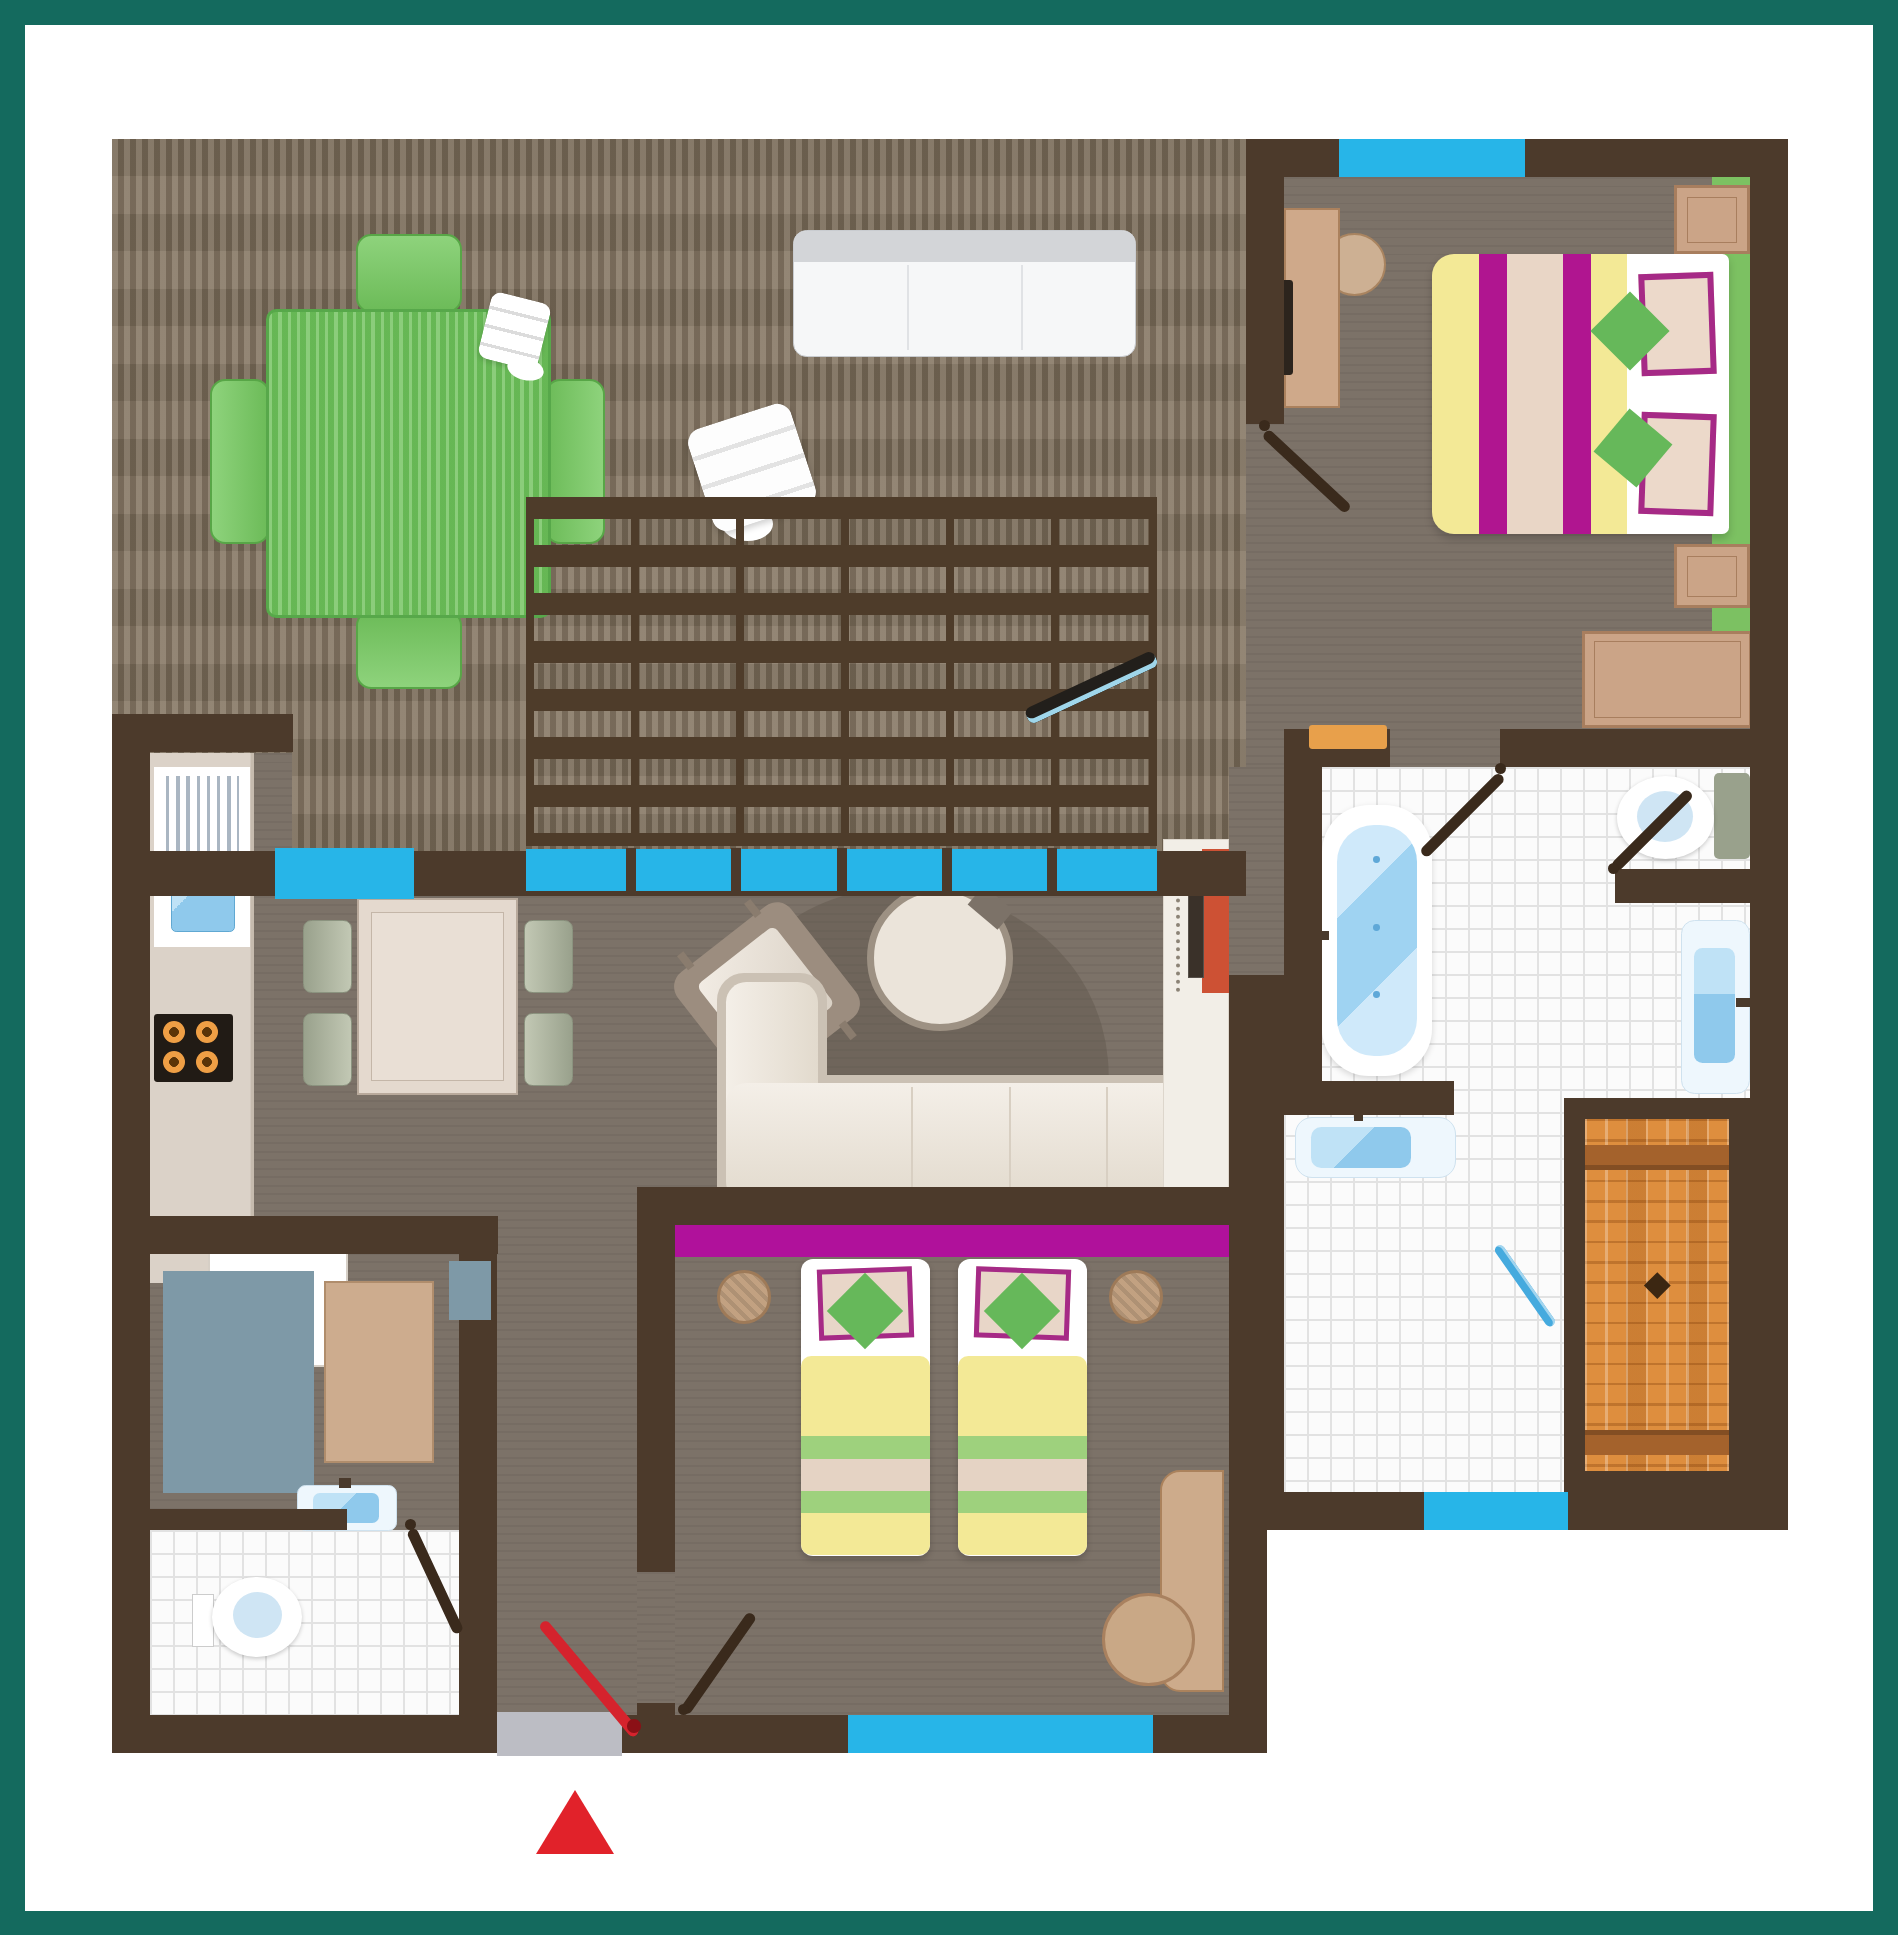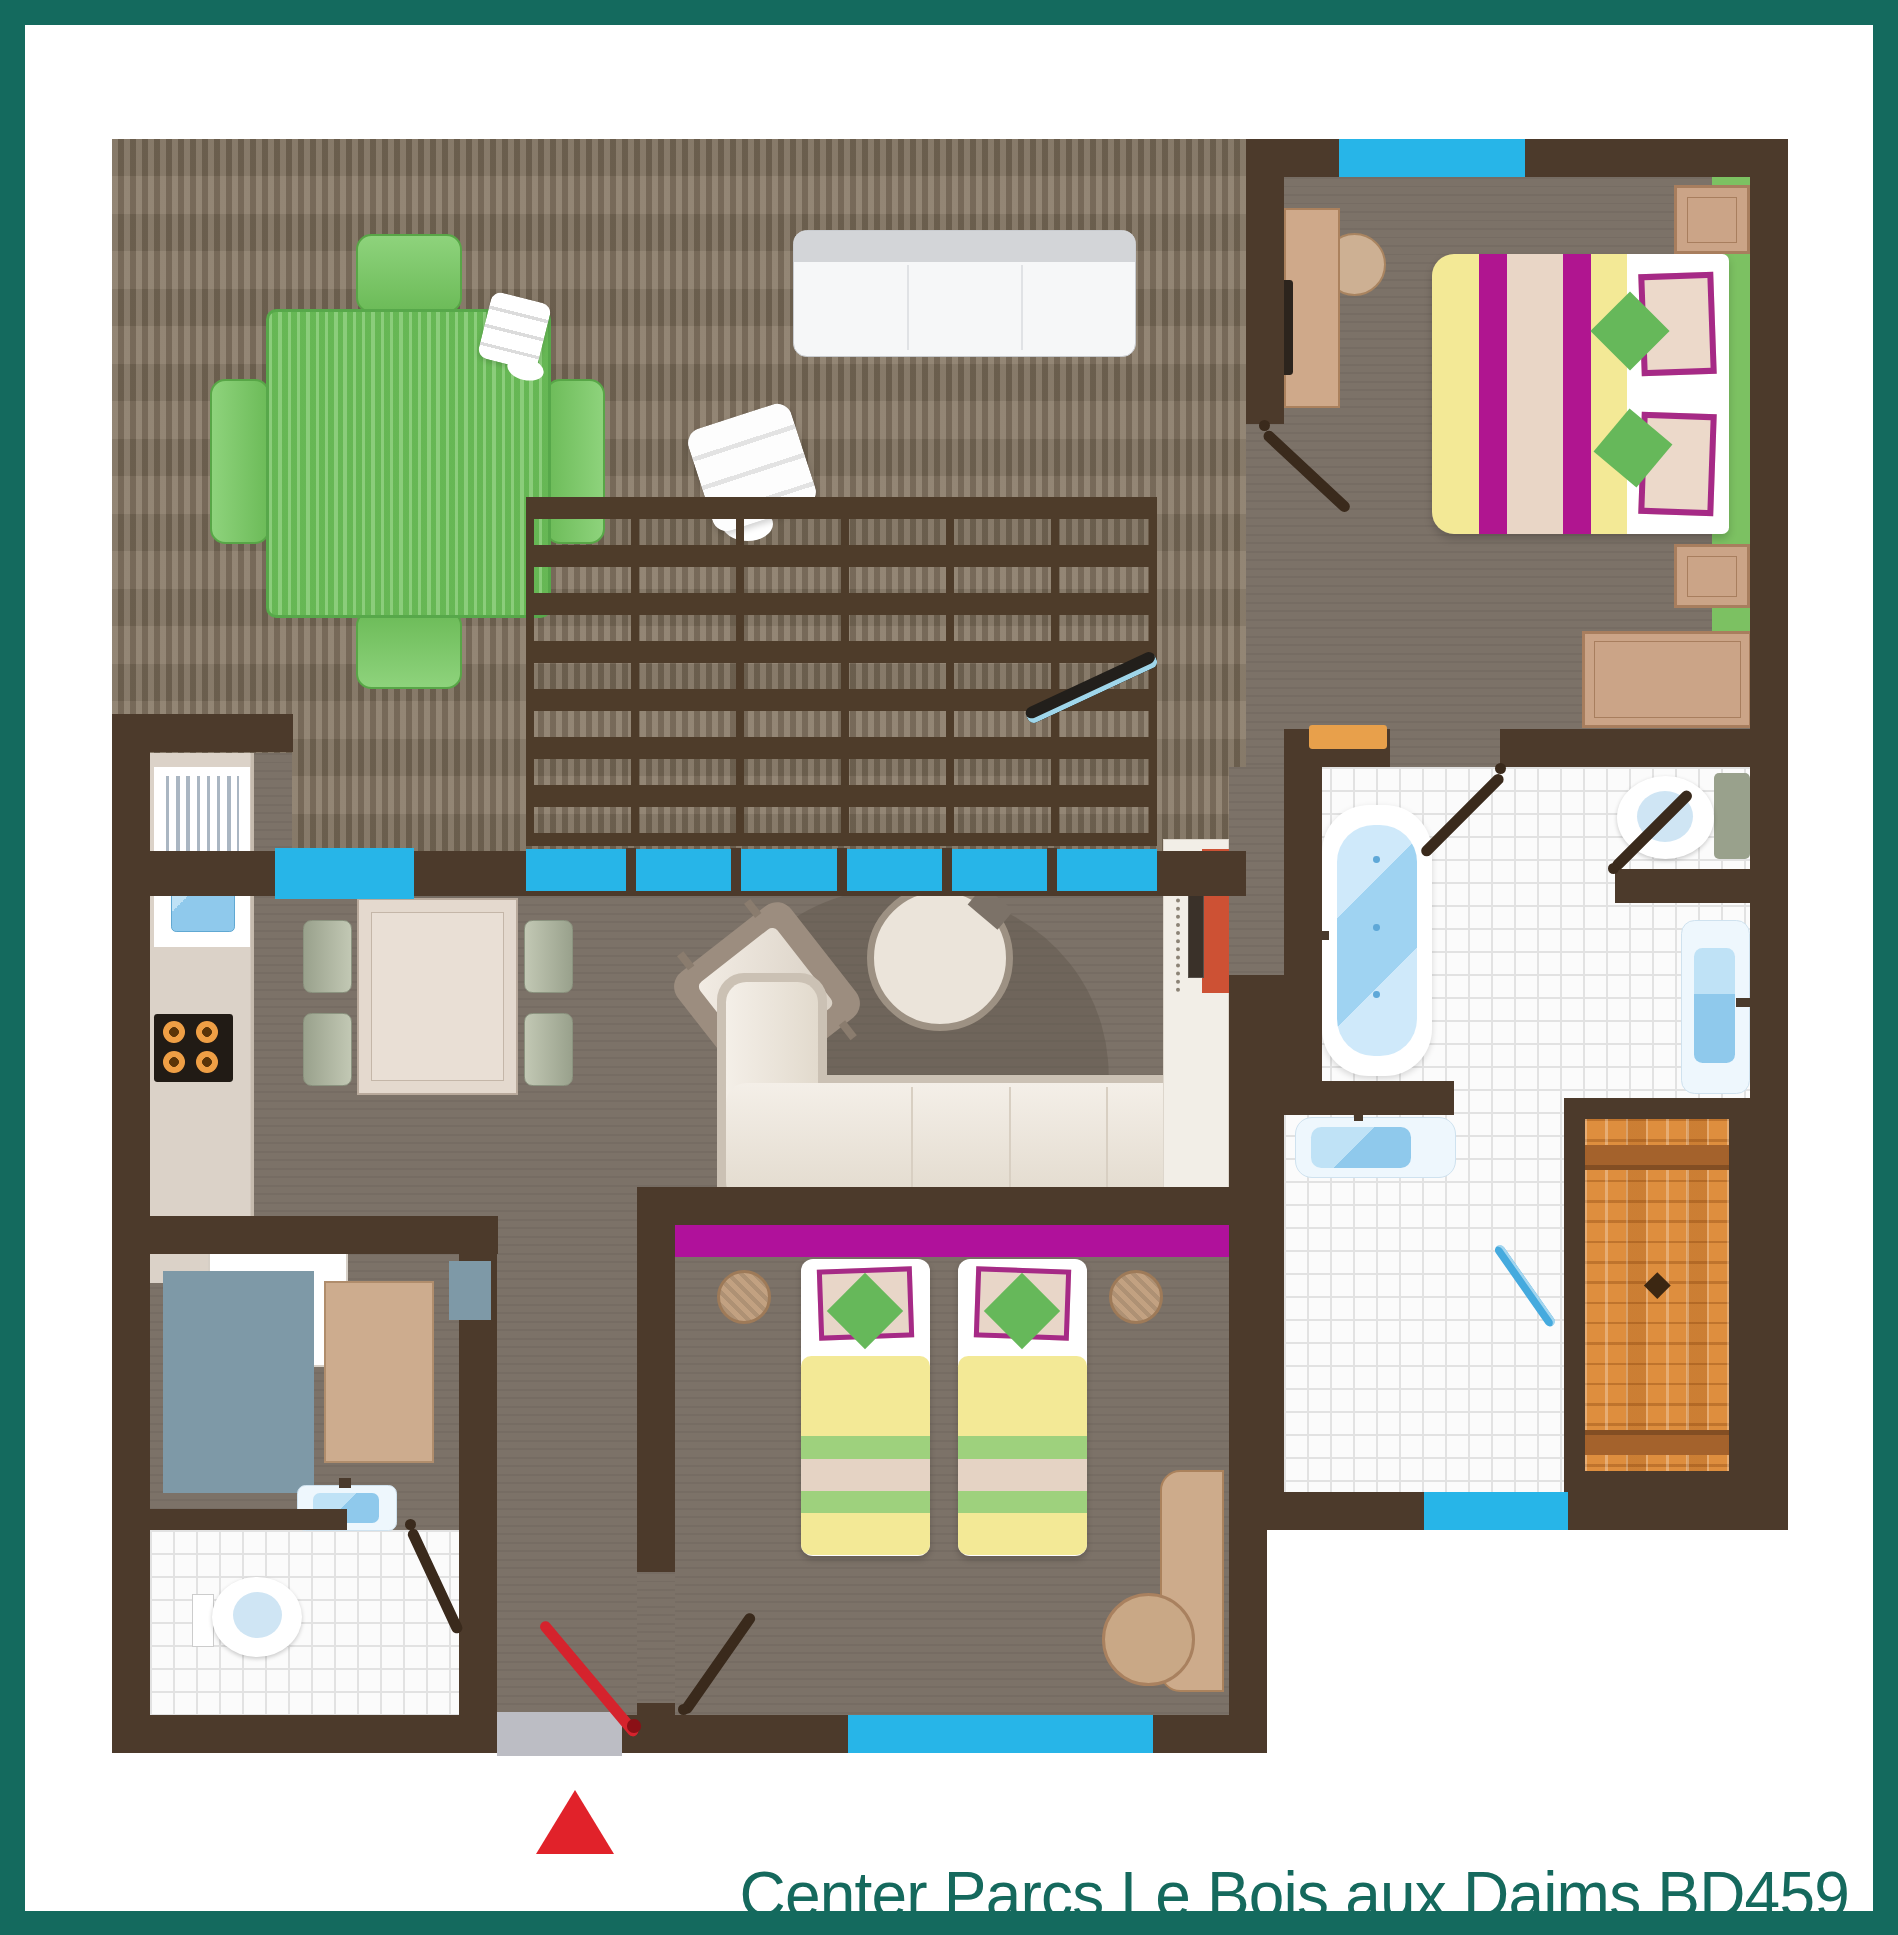--- a/index.html
+++ b/index.html
@@ -234,17 +234,16 @@
   <div class="hg" style="left:1608px;top:863px"></div>
   <div class="door" style="left:684px;top:1707px;width:120px;transform:rotate(-55deg)"></div>
   <div class="hg" style="left:678px;top:1704px"></div>
   <div class="door" style="left:411px;top:1524px;width:114px;transform:rotate(65deg)"></div>
   <div class="hg" style="left:405px;top:1519px"></div>
   <div class="door" style="left:542px;top:1617px;width:147px;transform:rotate(50deg);background:#d5232d"></div>
   <div class="a" style="left:627px;top:1719px;width:13.6px;height:13.6px;border-radius:50%;background:#8b1016"></div>
   <div class="a" style="left:1027px;top:709px;width:142px;height:17px;border-radius:6.8px;background:#221f1b;transform:rotate(-25deg);transform-origin:left center;box-shadow:inset 0 -5.1px #9fd6ea"></div>
 
   <div class="a" style="left:536px;top:1790px;width:0;height:0;border-left:39px solid transparent;border-right:39px solid transparent;border-bottom:64px solid #e1222a"></div>
-  <div class="title">Center Parcs Le Bois aux Daims BD459</div>
 
   <div class="frame"></div>
 </div>
 
 
 </body></html>

